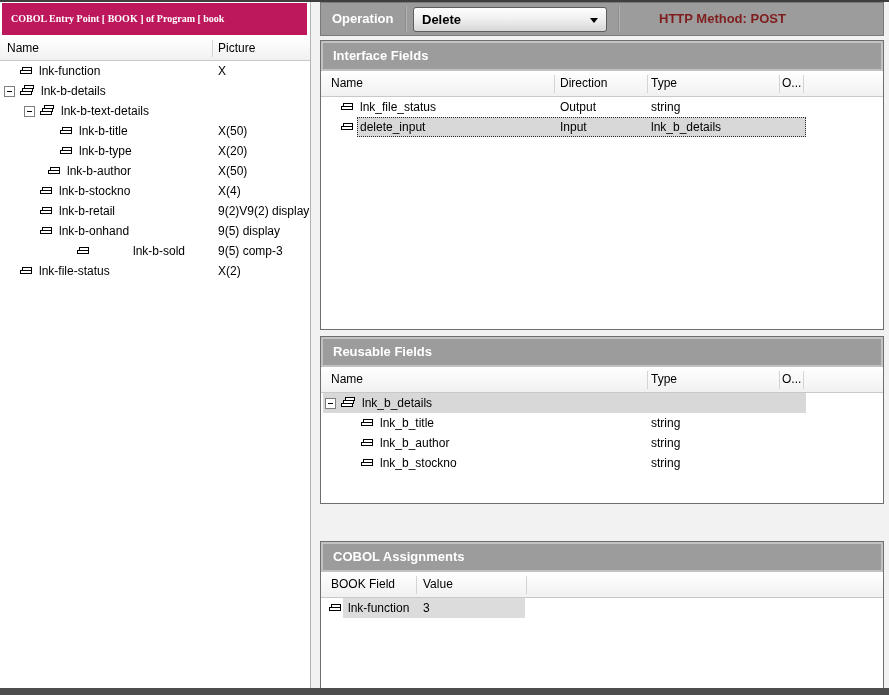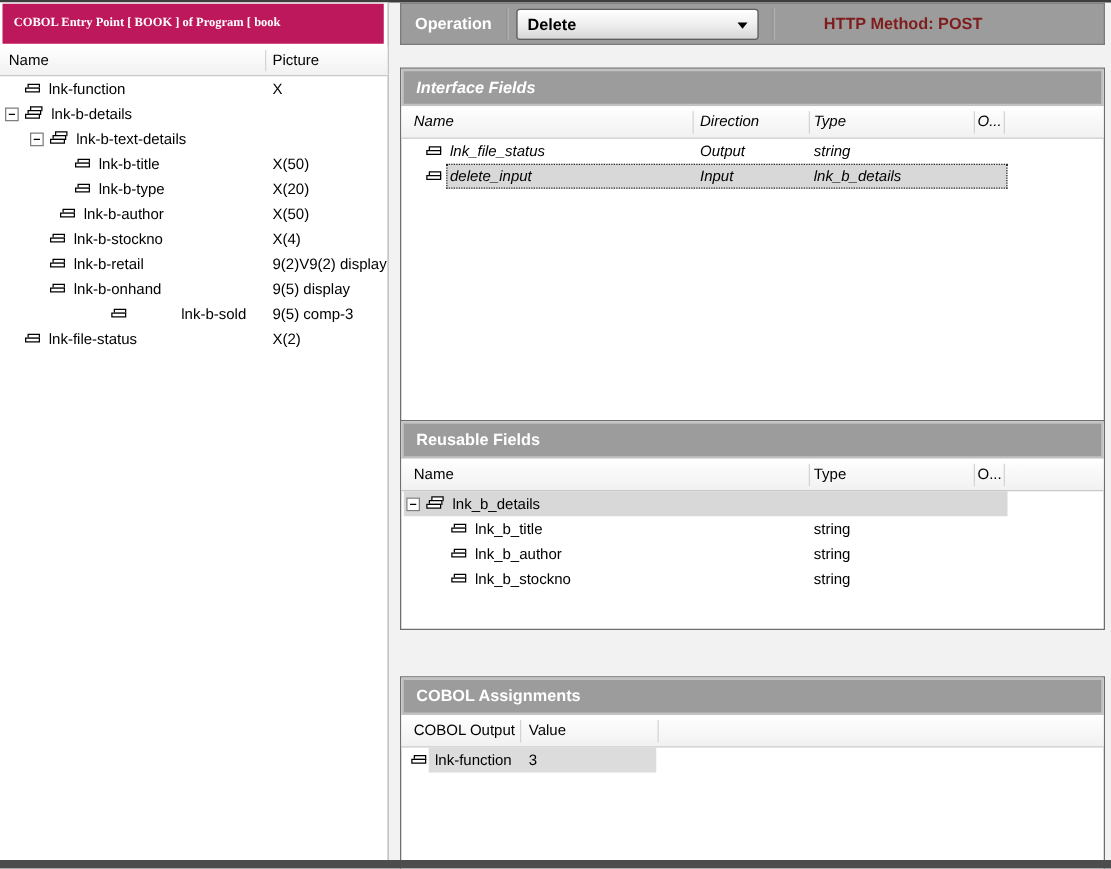--- a/index.html
+++ b/index.html
@@ -52,21 +52,21 @@
   .opsep.l2{background:#b3b3b3;}
   .dropdown{position:absolute;left:92px;top:4px;width:194px;height:25px;
             background:linear-gradient(#ffffff,#efefef 50%,#d7d7d7);
             border:1px solid #5e5e5e;border-radius:3px;box-sizing:border-box;
             font-weight:bold;font-size:13px;line-height:23px;padding-left:8px;cursor:default;}
   .dd-arrow{position:absolute;right:8px;top:10px;width:0;height:0;
             border-left:4px solid transparent;border-right:4px solid transparent;border-top:5px solid #000;}
 
   .section{position:absolute;left:320px;width:564px;background:#fff;
            border:1px solid #6e6e6e;box-sizing:border-box;overflow:hidden;}
-  #sec-interface{top:54px;height:290px;font-style:italic;}
+  #sec-interface{top:40px;height:290px;}
   #sec-reusable{top:336px;height:168px;}
   #sec-cobol{top:541px;height:184px;}
   .sec-strip{height:30px;background:#c2c2c2;padding:2px;box-sizing:border-box;}
   .sec-bar{height:26px;background:#9c9c9c;color:#fff;font-weight:bold;font-size:13px;
            line-height:26px;padding-left:10px;}
   .section .colhead{height:25px;}
   .section .hc{line-height:25px;}
   .section .hdiv{top:4px;height:18px;}
   .sec-rows{position:relative;}
 </style>
@@ -162,21 +162,21 @@
         </div>
         <div class="trow" style="padding-left: 24px;">
           <span class="slot"></span>
           <span class="icon icon-field">
             <i class="fa"></i>
             <i class="fb"></i>
           </span>
           <span class="lbl">lnk-b-onhand</span>
           <span class="acol" style="left: 218px;">9(5) display</span>
         </div>
-        <div class="trow" style="padding-left: 36px; gap: 37px;">
+        <div class="trow" style="padding-left: 24px; gap: 37px;">
           <span class="slot"></span>
           <span class="icon icon-field">
             <i class="fa"></i>
             <i class="fb"></i>
           </span>
           <span class="lbl">lnk-b-sold</span>
           <span class="acol" style="left: 218px;">9(5) comp-3</span>
         </div>
         <div class="trow" style="padding-left: 4px;">
           <span class="slot"></span>
@@ -295,21 +295,21 @@
           <span class="acol" style="left: 330px;">string</span>
         </div>
       </div>
   </div>
 
   <div class="section" id="sec-cobol">
     <div class="sec-strip">
       <div class="sec-bar">COBOL Assignments</div>
     </div>
     <div class="colhead">
-      <span class="hc" style="left:10px">COBOL Output</span>
+      <span class="hc" style="left:10px">BOOK Field</span>
       <span class="hc" style="left:102px">Value</span>
       <i class="hdiv" style="left:95px"></i>
       <i class="hdiv" style="left:205px"></i>
     </div>
     <div class="sec-rows" id="cobol-rows">
         <div class="trow" style="padding-left: 8px;">
           <i class="clrect"></i>
           <span class="icon icon-field">
             <i class="fa"></i>
             <i class="fb"></i>

